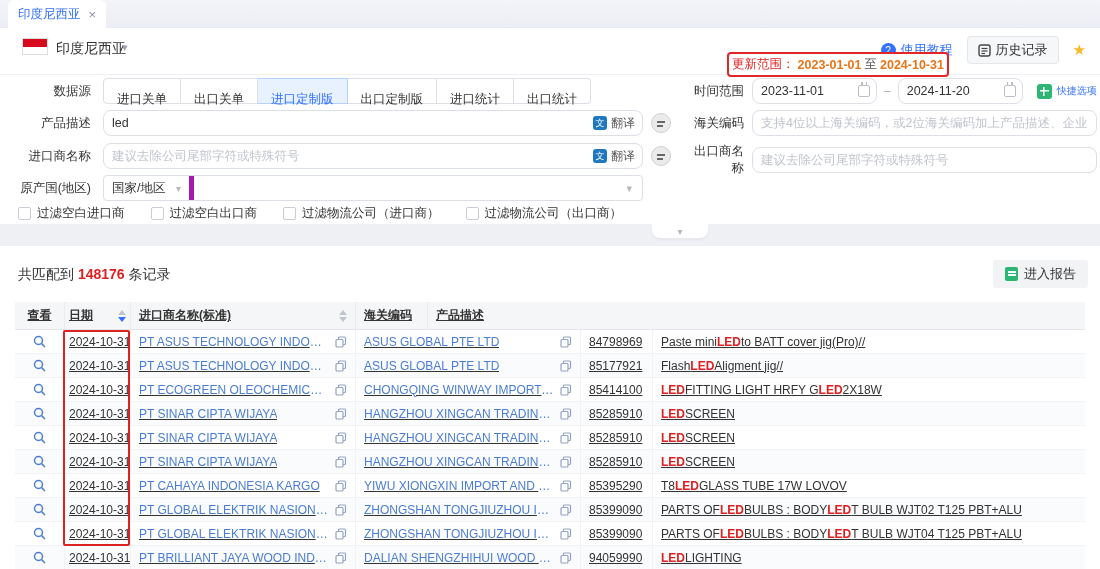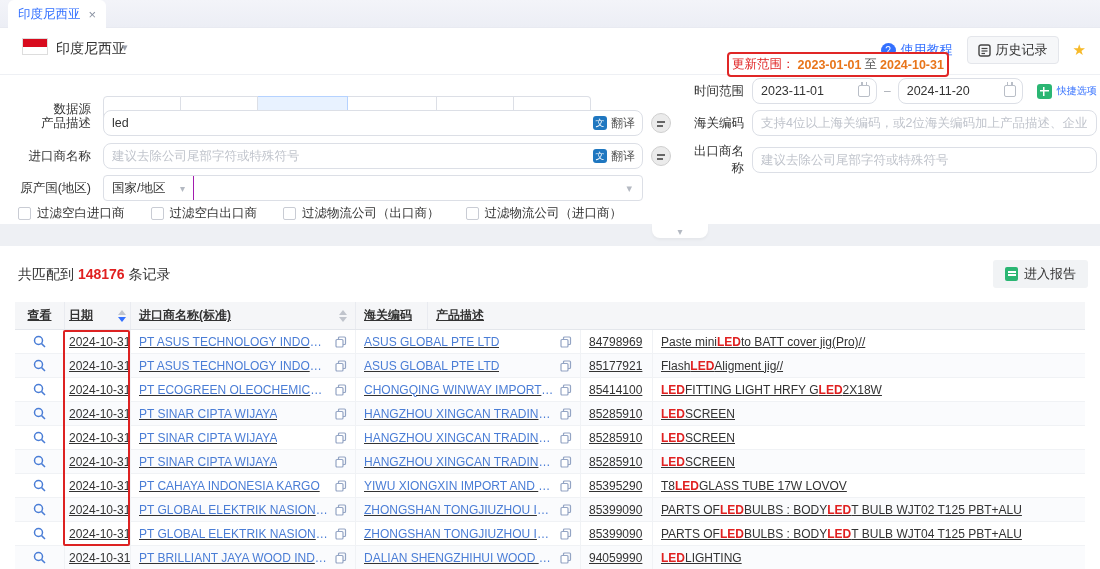--- a/index.html
+++ b/index.html
@@ -67,21 +67,21 @@
     border-radius:2px; }
   .cal-ic::before { content:""; position:absolute; left:2px; top:-4px; width:1.5px; height:3px; background:#b9bec7; }
   .cal-ic::after  { content:""; position:absolute; right:2px; top:-4px; width:1.5px; height:3px; background:#b9bec7; }
   .dash { color:#a9adb5; margin:0 7px; }
   .quick-ic { width:15px; height:15px; border-radius:3px; background:#2bb673; margin:0 5px 0 14px; flex:none;
     background-image:linear-gradient(#fff,#fff),linear-gradient(#fff,#fff);
     background-size:9px 1.5px,1.5px 9px; background-position:center center; background-repeat:no-repeat; }
   .quick-link { color:#3370ff; font-size:10px; cursor:pointer; }
 
   .origin-box { width:540px; height:26px; border:1px solid #dcdfe6; border-radius:4px; display:flex; align-items:center; position:relative; }
-  .origin-select { width:90px; height:100%; border-right:1px solid #a21caf; display:flex; align-items:center;
+  .origin-select { width:90px; height:100%; border-right:5px solid #a21caf; display:flex; align-items:center;
     justify-content:space-between; padding:0 8px; cursor:pointer; }
   .origin-select .sel-txt { font-size:12.5px; color:#333; }
   .caret { color:#b4b9c2; font-size:10px; }
   .origin-ph { color:#c0c4cc; padding:0 10px; flex:1; }
   .origin-caret { position:absolute; right:10px; color:#b4b9c2; font-size:11px; }
 
   .filter-item { display:flex; align-items:center; gap:6px; margin-right:26px; cursor:pointer; font-size:12.5px; color:#333; }
   .cb { width:13px; height:13px; border:1px solid #c9ccd4; border-radius:2px; background:#fff; flex:none; }
 
   
@@ -166,21 +166,21 @@
 
   <div class="upd-box">
     <span class="upd-label">更新范围：</span>
     <span class="upd-date">2023-01-01</span>
     <span class="upd-to">至</span>
     <span class="upd-date">2024-10-31</span>
   </div>
 
   <div class="form">
 
-    <div class="frow" style="left:15px; top:3px;margin-top:18px;">
+    <div class="frow" style="left:15px; top:3px;">
       <div class="flabel">数据源</div>
       <div style="display:flex;">
           <button class="ds-tab">进口关单</button>
           <button class="ds-tab">出口关单</button>
           <button class="ds-tab active">进口定制版</button>
           <button class="ds-tab">出口定制版</button>
           <button class="ds-tab">进口统计</button>
           <button class="ds-tab">出口统计</button>
         </div>
     </div>
@@ -249,25 +249,25 @@
         <label class="filter-item">
           <span class="cb"></span>
           <span>过滤空白进口商</span>
         </label>
         <label class="filter-item">
           <span class="cb"></span>
           <span>过滤空白出口商</span>
         </label>
         <label class="filter-item">
           <span class="cb"></span>
-          <span>过滤物流公司（出口商）</span>
+          <span>过滤物流公司（进口商）</span>
         </label>
         <label class="filter-item">
           <span class="cb"></span>
-          <span>过滤物流公司（进口商）</span>
+          <span>过滤物流公司（出口商）</span>
         </label>
       </div>
   </div>
 
   <div class="band"></div>
   <div class="notch">▾</div>
 
   <div class="results">
     <div class="summary">
       <span>共匹配到</span>

